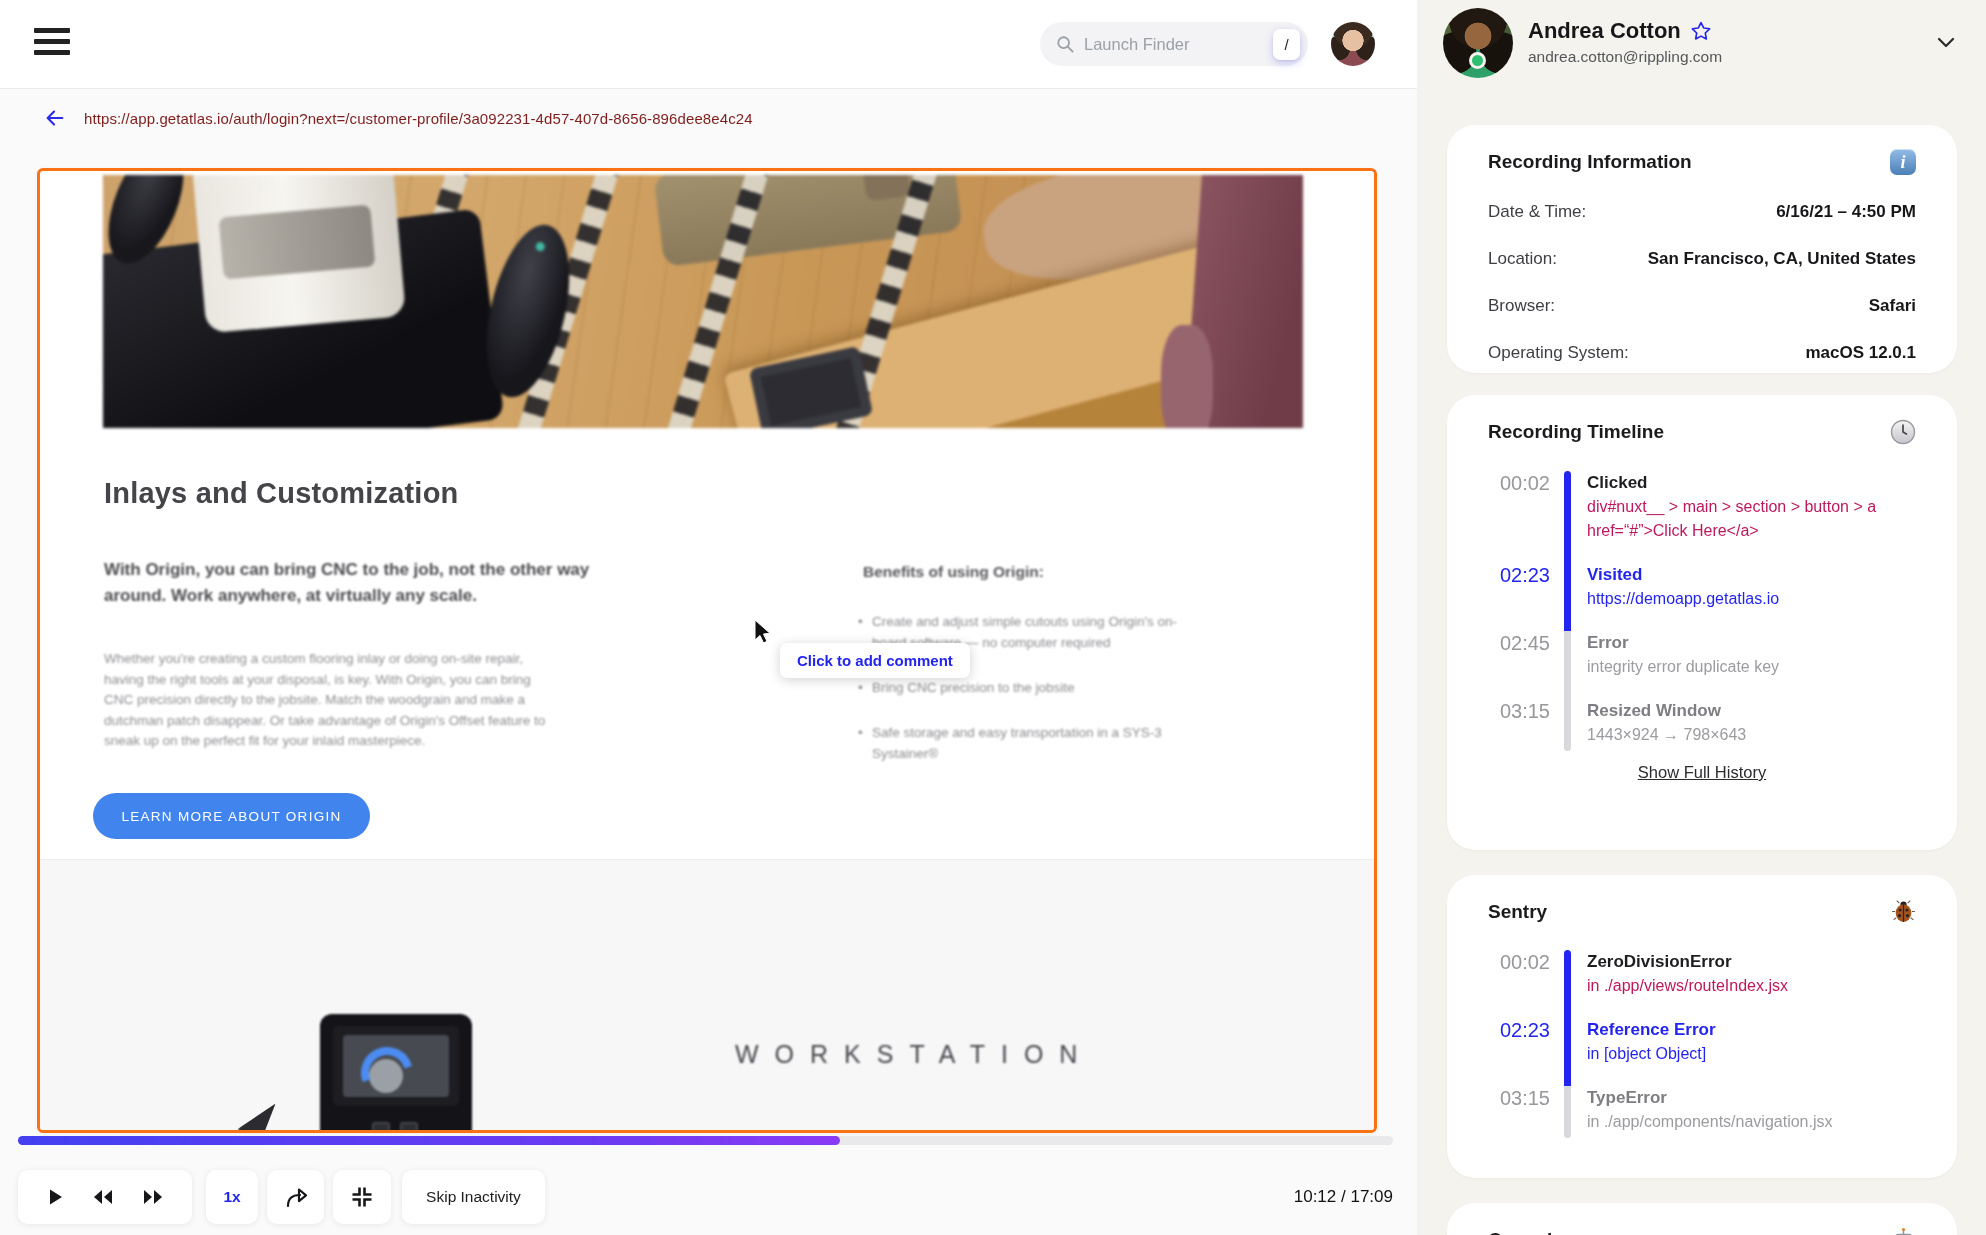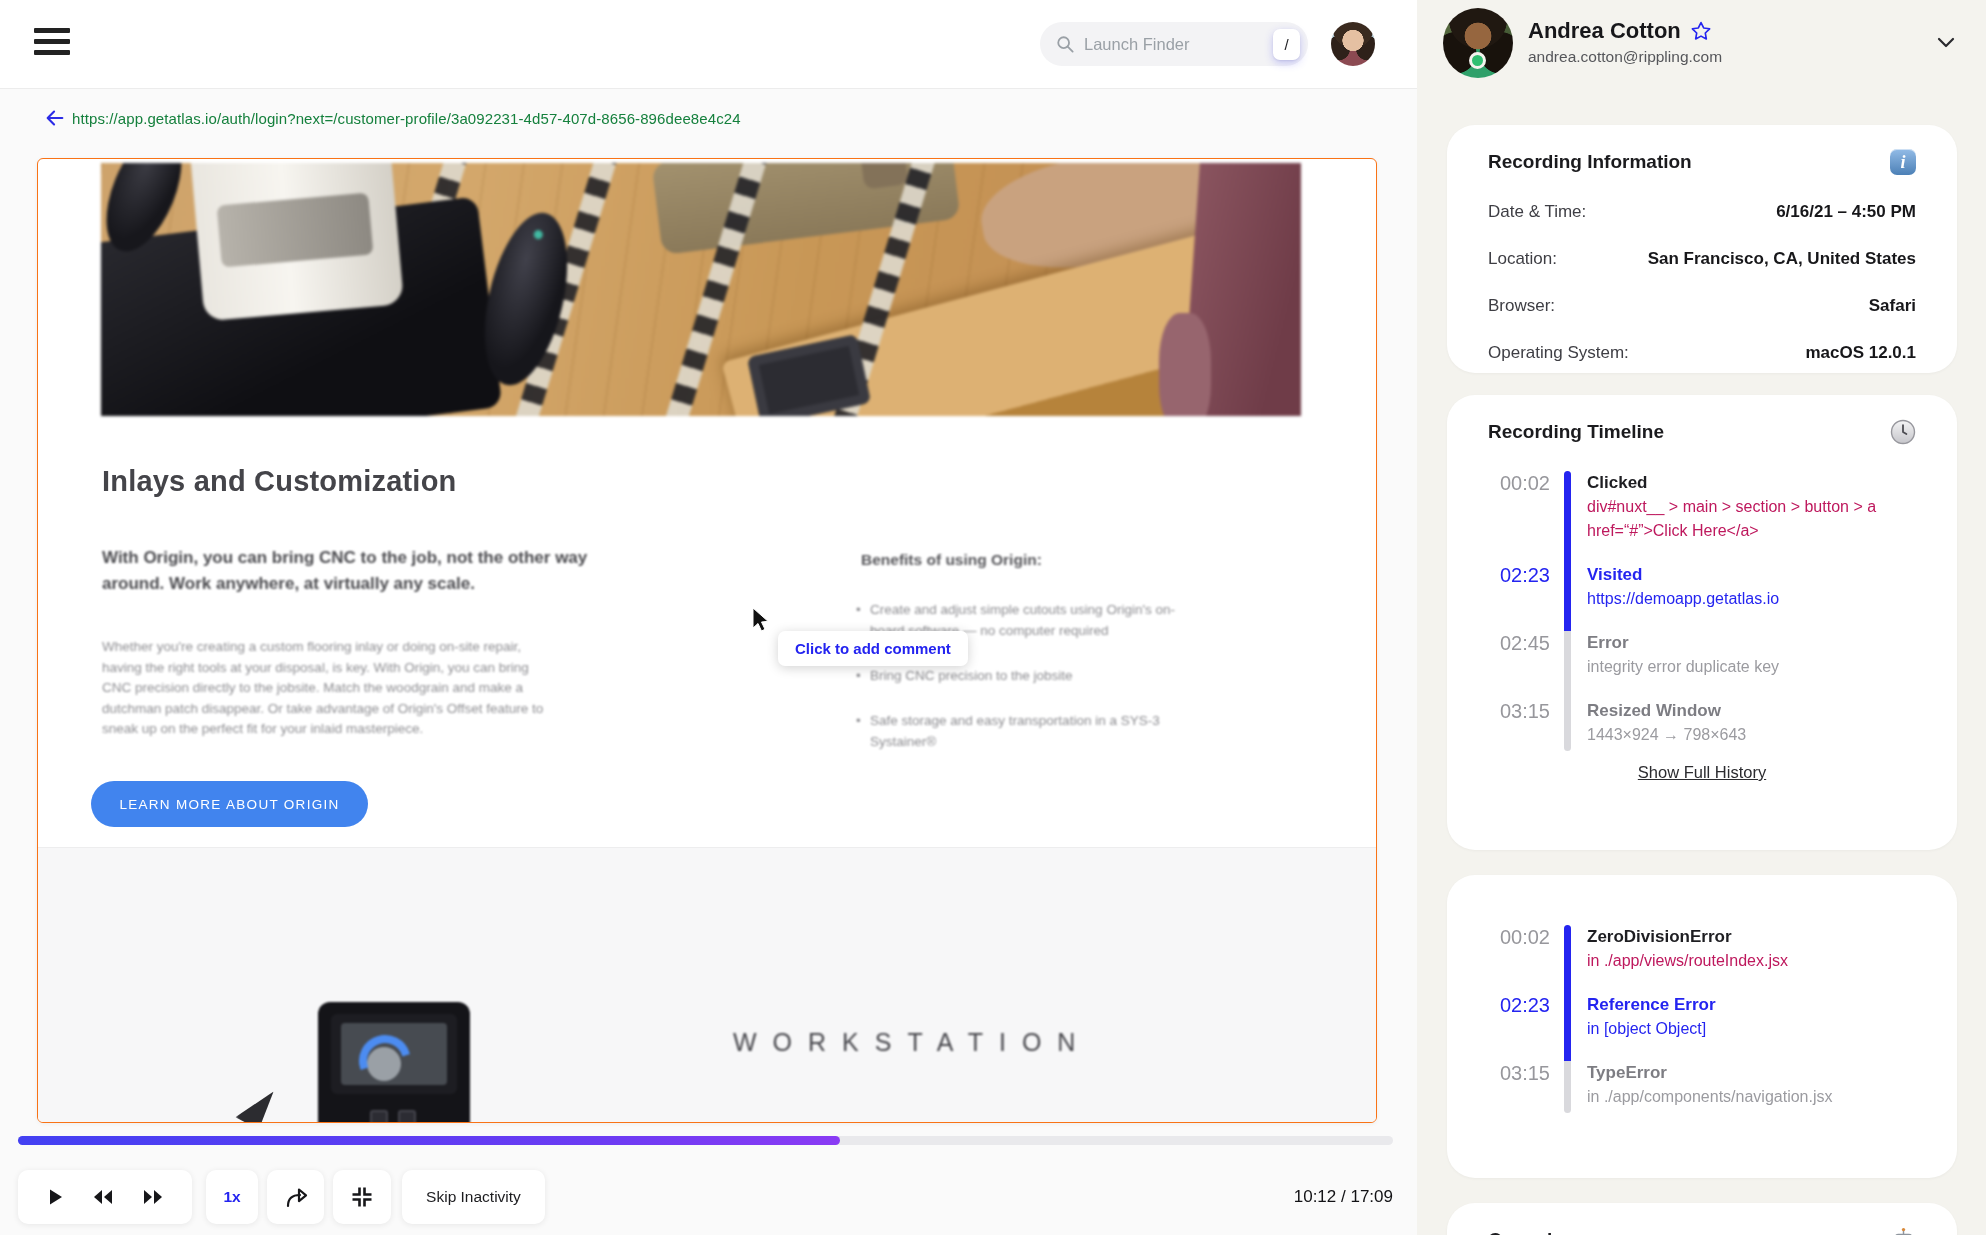--- a/index.html
+++ b/index.html
@@ -27,25 +27,25 @@
       radial-gradient(circle at 50% 12%, #3a2a1f 0 46%, rgba(0,0,0,0) 47%),
       radial-gradient(circle at 16% 60%, #2e211a 0 26%, rgba(0,0,0,0) 27%),
       radial-gradient(circle at 84% 60%, #2e211a 0 26%, rgba(0,0,0,0) 27%),
       radial-gradient(circle at 50% 112%, #8c4a52 0 42%, rgba(0,0,0,0) 43%),
       linear-gradient(165deg,#b9cdd6,#96adb8); cursor:pointer; }
 
   
   .main { position:absolute; left:0; top:89px; width:1417px; height:1146px; background:#fafafa; }
 
   .url-row { position:absolute; left:44px; top:16px; height:26px; display:flex; align-items:center; }
-  .url-text { margin-left:6px; font-size:15px; color:#15803d; letter-spacing:.1px; }
-
-  
-  .viewport { position:absolute; left:37px; top:69px; width:1340px; height:965px; background:#fff;
-    border:1px solid #f97316; border-radius:6px; box-shadow:0 1px 4px rgba(0,0,0,.05);
+  .url-text { margin-left:18px; font-size:15px; color:#7f1d1d; letter-spacing:.1px; }
+
+  
+  .viewport { position:absolute; left:37px; top:79px; width:1340px; height:965px; background:#fff;
+    border:3px solid #f97316; border-radius:6px; box-shadow:0 1px 4px rgba(0,0,0,.05);
     overflow:hidden; cursor:pointer; }
 
   
   .hero { position:absolute; left:63px; top:4px; width:1200px; height:253px; overflow:hidden;
     filter:blur(1.4px) saturate(1.02); background:linear-gradient(100deg,#cda36c 0%,#d2a76c 30%,#c79757 58%,#c39155 78%,#bd8a4e 100%); }
   .hero i { position:absolute; display:block; }
   .h-grain { inset:0; background:repeating-linear-gradient(98deg, rgba(130,85,30,.14) 0 2px, rgba(0,0,0,0) 2px 38px); }
   .h-plane { left:555px; top:-18px; width:300px; height:92px; background:linear-gradient(#a2916f,#8a795a);
     border-radius:16px; transform:rotate(-7deg); }
   .h-plane-knob { left:760px; top:-34px; width:44px; height:58px; background:#83725a; border-radius:10px; transform:rotate(-7deg); }
@@ -394,20 +394,33 @@
           <div class="tl-body">
               <div class="tl-title">Resized Window</div>
             <div class="tl-detail">1443×924 → 798×643</div>
             </div>
         </div>
       </div>
       <a class="show-history">Show Full History</a>
     </section>
 
     <section class="card card-sentry">
+      <div class="card-head">
+        <span class="card-title">Sentry</span>
+        <svg width="25" height="25" viewBox="0 0 24 24">
+            <path d="M8 4L5.5 1.5 M16 4l2.5-2.5 M4 12H1 M20 12h3 M5 18l-2.5 2 M19 18l2.5 2" stroke="#6b5a4a" stroke-width="1"></path>
+            <circle cx="12" cy="5.5" r="3" fill="#2b2220"></circle>
+            <ellipse cx="12" cy="13.5" rx="7.5" ry="8.5" fill="#a3541f"></ellipse>
+            <path d="M12 5v17" stroke="#3a2414" stroke-width="1.2"></path>
+            <circle cx="8.7" cy="10.5" r="1.5" fill="#2b2220"></circle>
+            <circle cx="15.3" cy="10.5" r="1.5" fill="#2b2220"></circle>
+            <circle cx="8.2" cy="16" r="1.5" fill="#2b2220"></circle>
+            <circle cx="15.8" cy="16" r="1.5" fill="#2b2220"></circle>
+          </svg>
+      </div>
       <div class="tl-list">
         <div class="tl-item first active">
           <div class="tl-time">00:02</div>
           <div class="tl-bar"></div>
           <div class="tl-body">
               <div class="tl-title">ZeroDivisionError</div>
             <div class="tl-detail">in ./app/views/routeIndex.jsx</div>
             </div>
         </div>
         <div class="tl-item current active">

